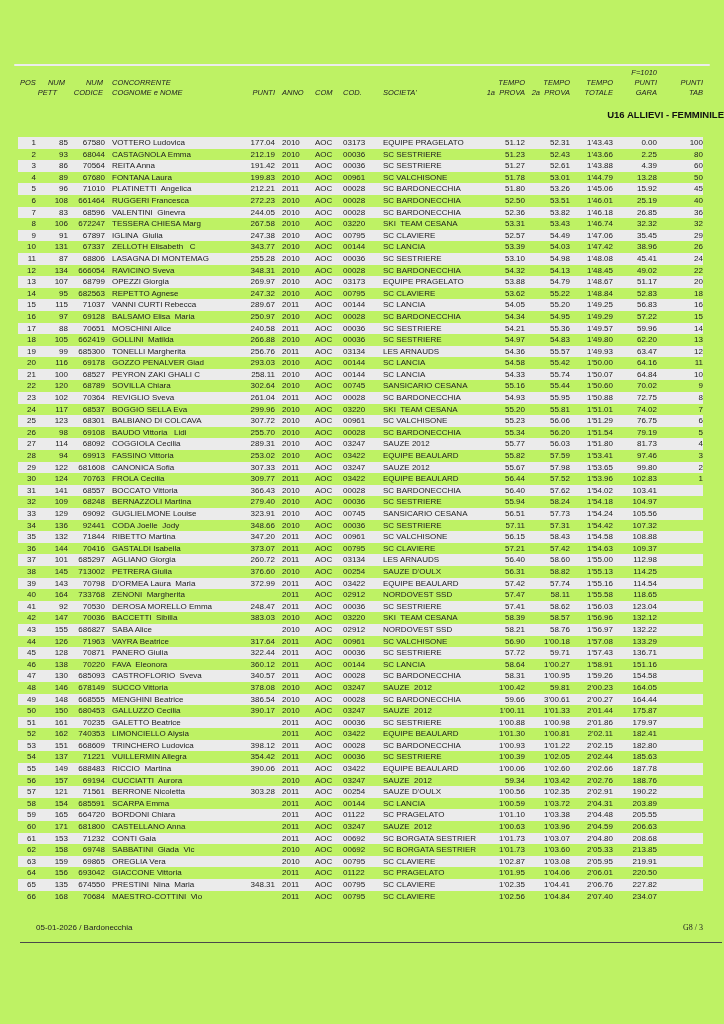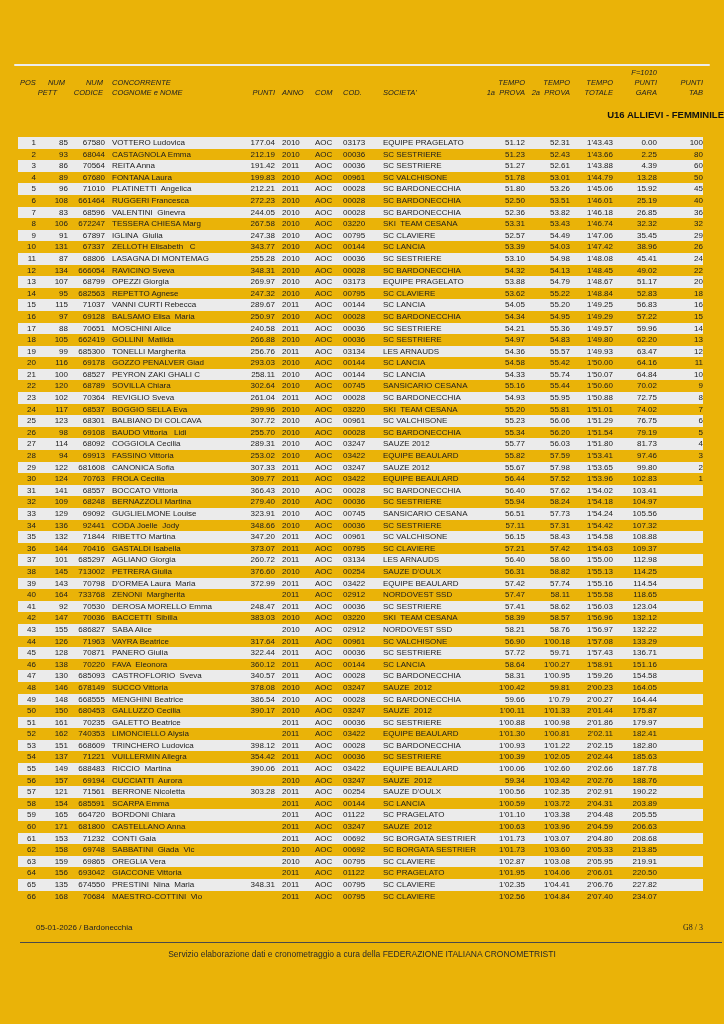--- a/index.html
+++ b/index.html
@@ -1,16 +1,16 @@
 <!DOCTYPE html>
 <html><head>
 <meta charset="utf-8">
 <style>
   html,body{margin:0;padding:0;background:#fff;}
-  .page{position:relative;width:724px;height:1024px;background:#eab308;overflow:hidden;
+  .page{position:relative;width:724px;height:1024px;background:#bef264;overflow:hidden;
         font-family:"Liberation Sans",sans-serif;color:#1c1c1c;}
   .topline{position:absolute;top:64px;left:14px;right:14px;height:2px;background:#ececec;border-radius:2px;}
   
   .hl{position:absolute;font-size:7.5px;font-style:italic;color:#222;white-space:pre;}
   .hl.r{text-align:right;}
   .title{position:absolute;top:109px;left:0;width:100%;text-align:right;
          font-size:9.5px;font-weight:bold;color:#111;}
   
   .tbody{position:absolute;top:137px;left:18px;width:685px;}
   .trow{display:grid;grid-template-columns:18px 32px 37px 138px 32px 32px 28px 40px 120px 30px 45px 43px 44px 46px;
@@ -837,21 +837,21 @@
         <span class="c c-pos">49</span>
         <span class="c c-pett">148</span>
         <span class="c c-code">668555</span>
         <span class="c c-name">MENGHINI Beatrice</span>
         <span class="c c-punti">386.54</span>
         <span class="c c-anno">2010</span>
         <span class="c c-com">AOC</span>
         <span class="c c-cod">00028</span>
         <span class="c c-societa">SC BARDONECCHIA</span>
         <span class="c c-prova1">59.66</span>
-        <span class="c c-prova2">1'0.79</span>
+        <span class="c c-prova2">3'00.61</span>
         <span class="c c-totale">2'00.27</span>
         <span class="c c-punti_gara">164.44</span>
         <span class="c c-punti_tab"></span>
       </div>
       <div class="trow">
         <span class="c c-pos">50</span>
         <span class="c c-pett">150</span>
         <span class="c c-code">680453</span>
         <span class="c c-name">GALLUZZO Cecilia</span>
         <span class="c c-punti">390.17</span>
@@ -1119,15 +1119,14 @@
         <span class="c c-prova2">1'04.84</span>
         <span class="c c-totale">2'07.40</span>
         <span class="c c-punti_gara">234.07</span>
         <span class="c c-punti_tab"></span>
       </div>
     </div>
 
   <div class="f-date">05-01-2026  /  Bardonecchia</div>
   <div class="f-page">G8 / 3</div>
   <div class="f-line"></div>
-  <div class="f-service">Servizio elaborazione dati e cronometraggio a cura della FEDERAZIONE ITALIANA CRONOMETRISTI</div>
 
 </div>
 
 </body></html>

